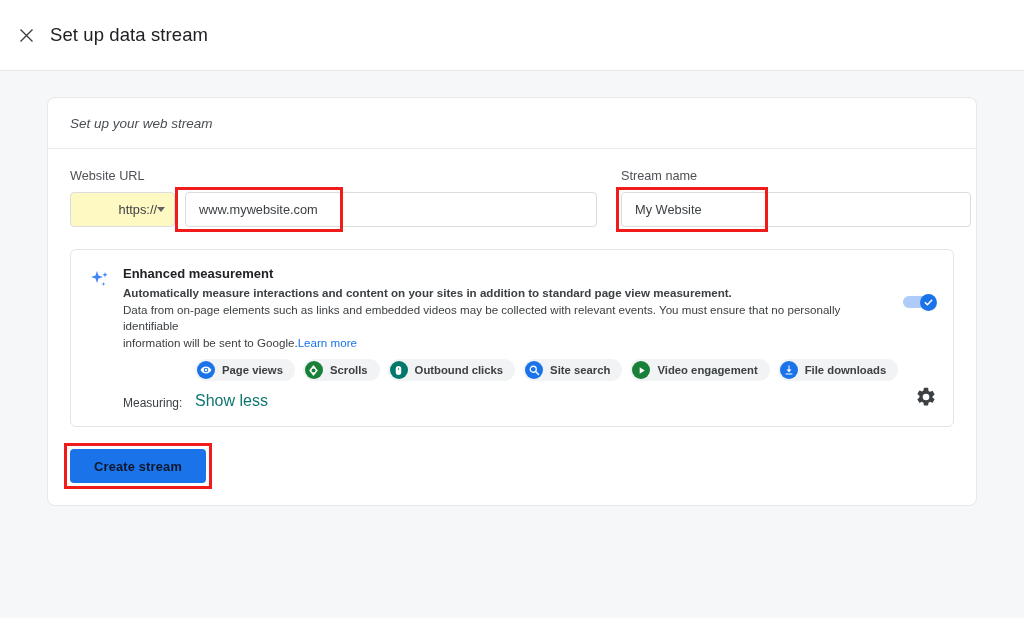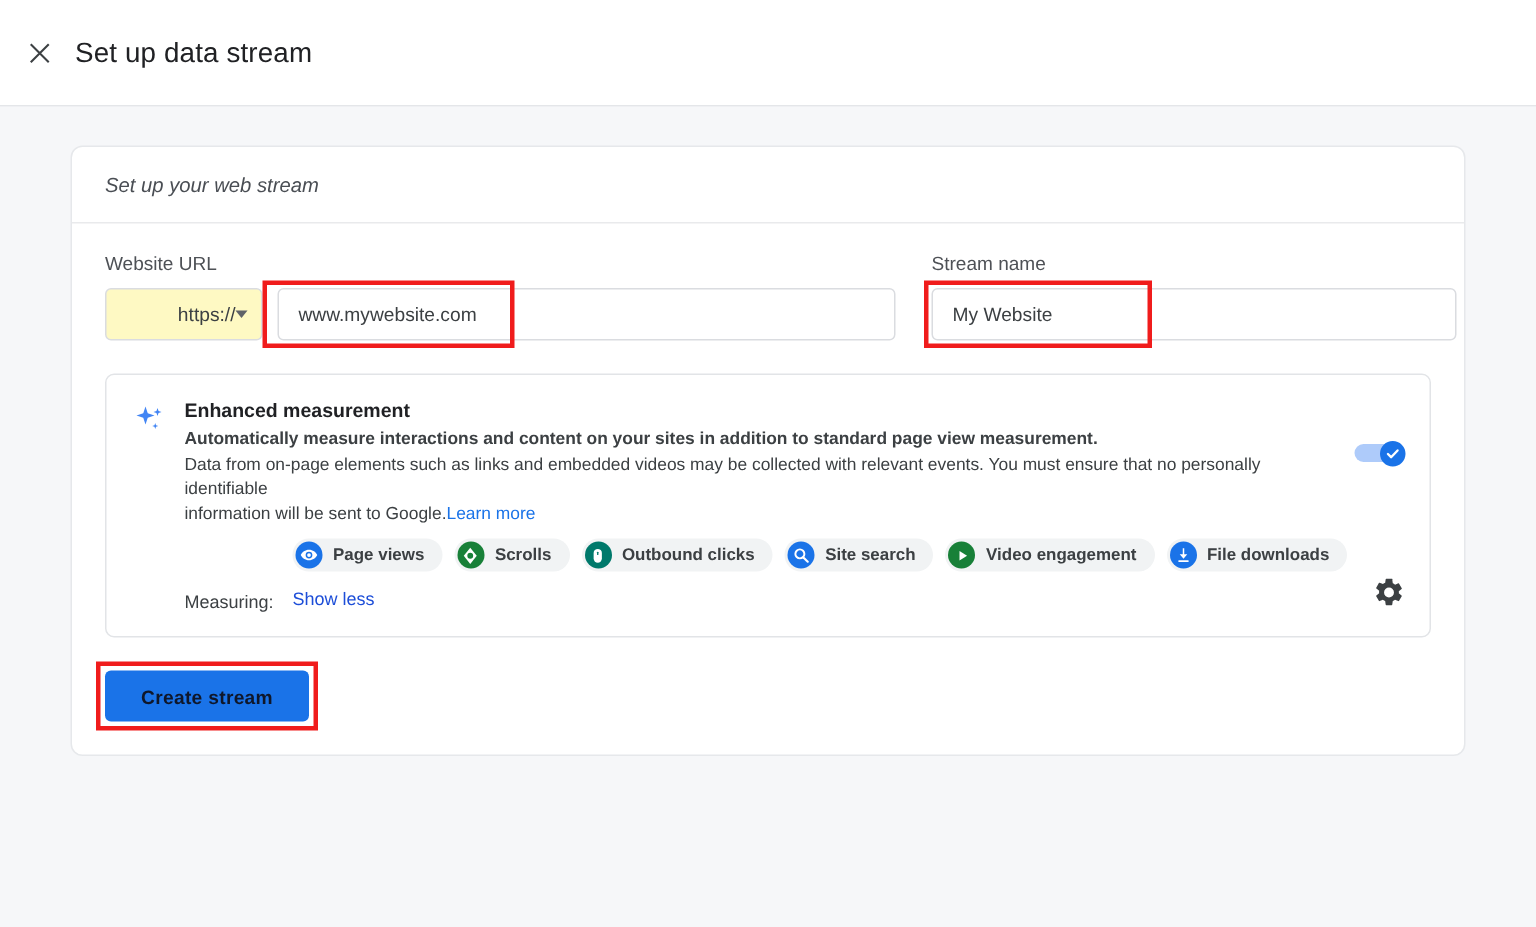--- a/index.html
+++ b/index.html
@@ -170,21 +170,21 @@
     cursor: pointer;
   }
   .chip-ic {
     width: 18px; height: 18px; border-radius: 50%;
     display: flex; align-items: center; justify-content: center;
     margin-right: 7px;
     flex: 0 0 18px;
   }
   .showless {
     margin-top: 11px;
-    font-size: 12px; color: #1d4ed8; cursor: pointer;
+    font-size: 16px; color: #0f766e; cursor: pointer;
     display: inline-block;
   }
   .gear {
     position: absolute; right: 14px; bottom: 16px;
     width: 24px; height: 24px; cursor: pointer;
   }
 
   
   .create-wrap { margin-top: 22px; position: relative; width: 136px; }
   .create-btn {

